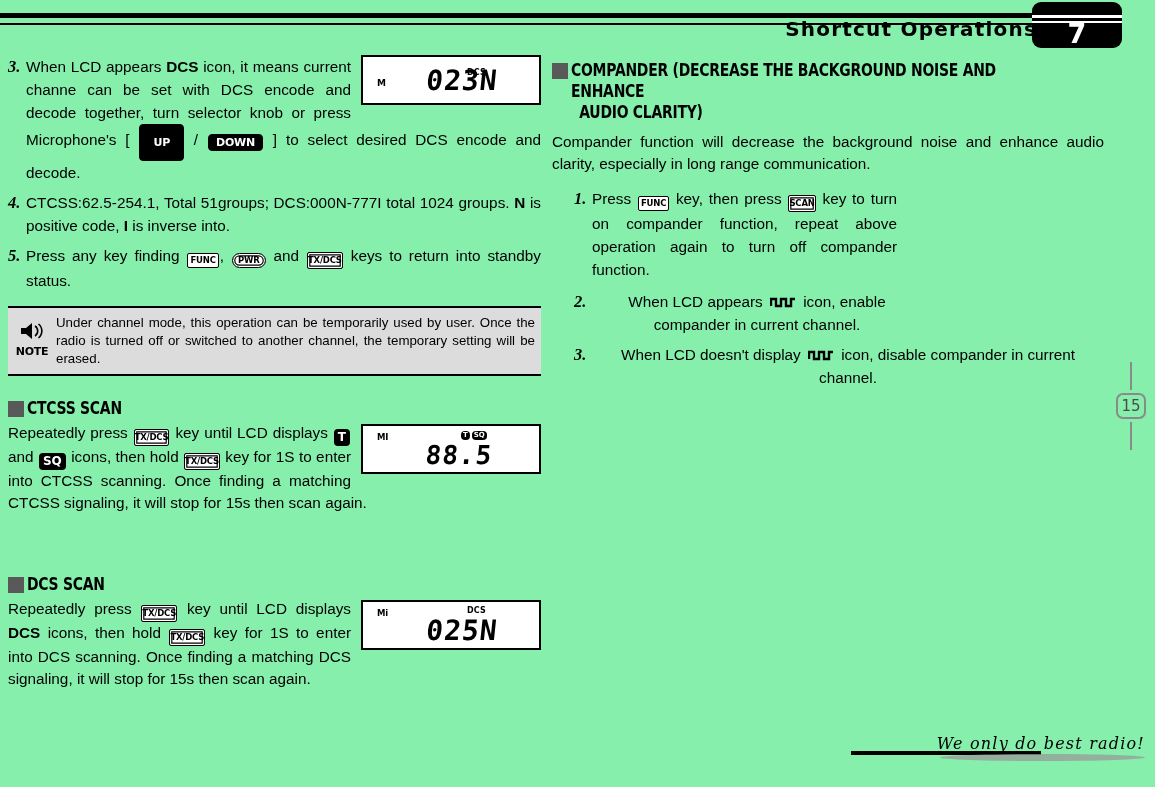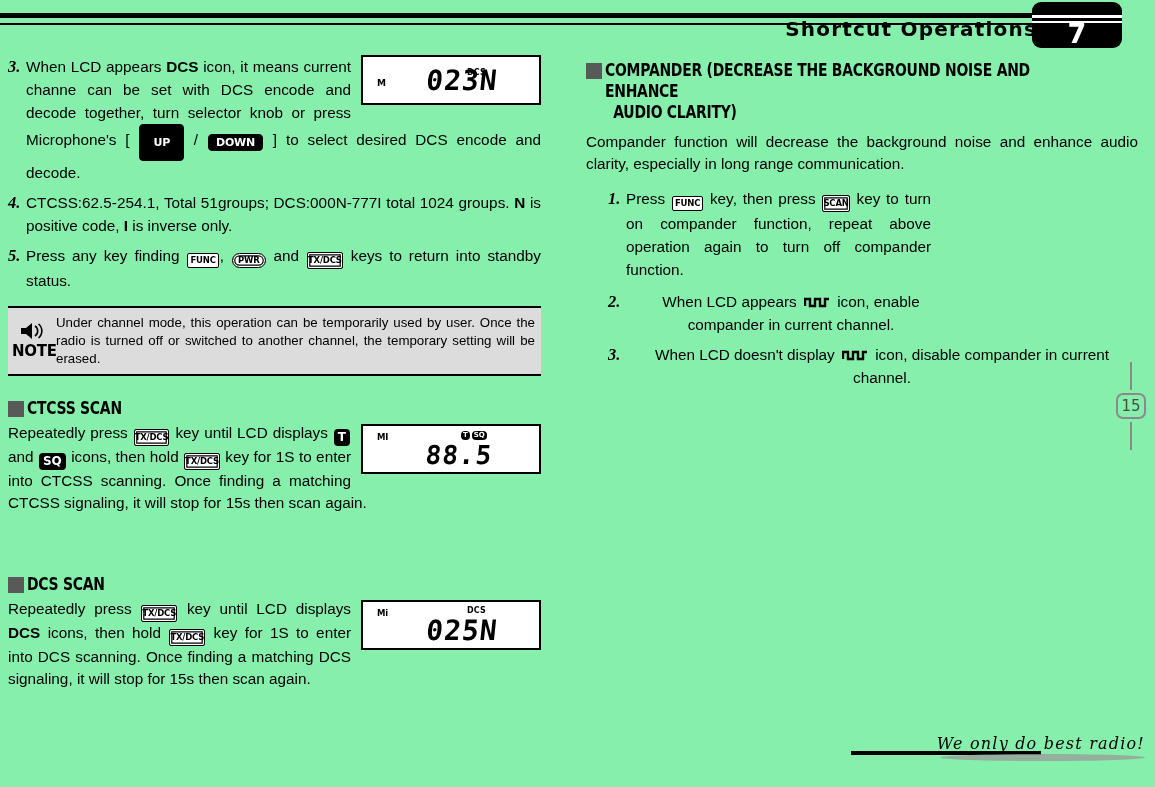--- a/index.html
+++ b/index.html
@@ -54,21 +54,21 @@
     font-weight: bold;
     font-size: 27px;
     line-height: 29px;
   }
 
   
   .col-left {
     position: absolute; left: 8px; top: 55px; width: 533px;
   }
   .col-right {
-    position: absolute; left: 586px; top: 60px; width: 552px;
+    position: absolute; left: 552px; top: 60px; width: 552px;
   }
 
   
   .step { display: flex; margin-bottom: 7px; }
   .step-num {
     flex: 0 0 auto;
     font-family: "Liberation Serif", serif;
     font-style: italic;
     font-weight: bold;
     font-size: 16.5px;
@@ -189,21 +189,21 @@
     margin-top: 14px;
     padding: 6px 6px 6px 48px;
     min-height: 60px;
   }
   .note-icon {
     position: absolute; left: 4px; top: 13px;
     width: 40px; text-align: center;
   }
   .note-icon .nlabel {
     font-family: "DejaVu Sans", sans-serif;
-    font-weight: bold; font-size: 15px; line-height: 11px;
+    font-weight: bold; font-size: 11px; line-height: 11px;
     letter-spacing: -0.3px;
     margin-top: 1px;
   }
   .note-text {
     font-size: 13.3px;
     line-height: 18px;
     text-align: justify;
   }
 
   
@@ -294,21 +294,21 @@
             <div class="lcd-digits" style="padding-left:22px">023N</div>
           </div>
         </div>
         <span>When LCD appears </span><b>DCS</b><span> icon, it means current channe can be set with DCS encode and decode together, turn selector knob or press Microphone's [ </span><span class="key solid wide">UP</span><span> / </span><span class="key solid">DOWN</span><span> ] to select desired DCS encode and decode.</span>
       </div>
     </div>
 
     <div class="step">
       <div class="step-num">4.</div>
       <div class="step-body">
-        <span>CTCSS:62.5-254.1, Total 51groups; DCS:000N-777I total 1024 groups. </span><b>N</b><span> is positive code, </span><b>I</b><span> is inverse only.</span>
+        <span>CTCSS:62.5-254.1, Total 51groups; DCS:000N-777I total 1024 groups. </span><b>N</b><span> is positive code, </span><b>I</b><span> is inverse into.</span>
       </div>
     </div>
 
     <div class="step">
       <div class="step-num">5.</div>
       <div class="step-body">
         <span>Press any key finding </span><span class="key">FUNC</span><span>,  </span><span class="key oval">PWR</span><span> and </span><span class="key dbl">TX/DCS</span><span> keys to return into standby status.</span>
       </div>
     </div>
 

